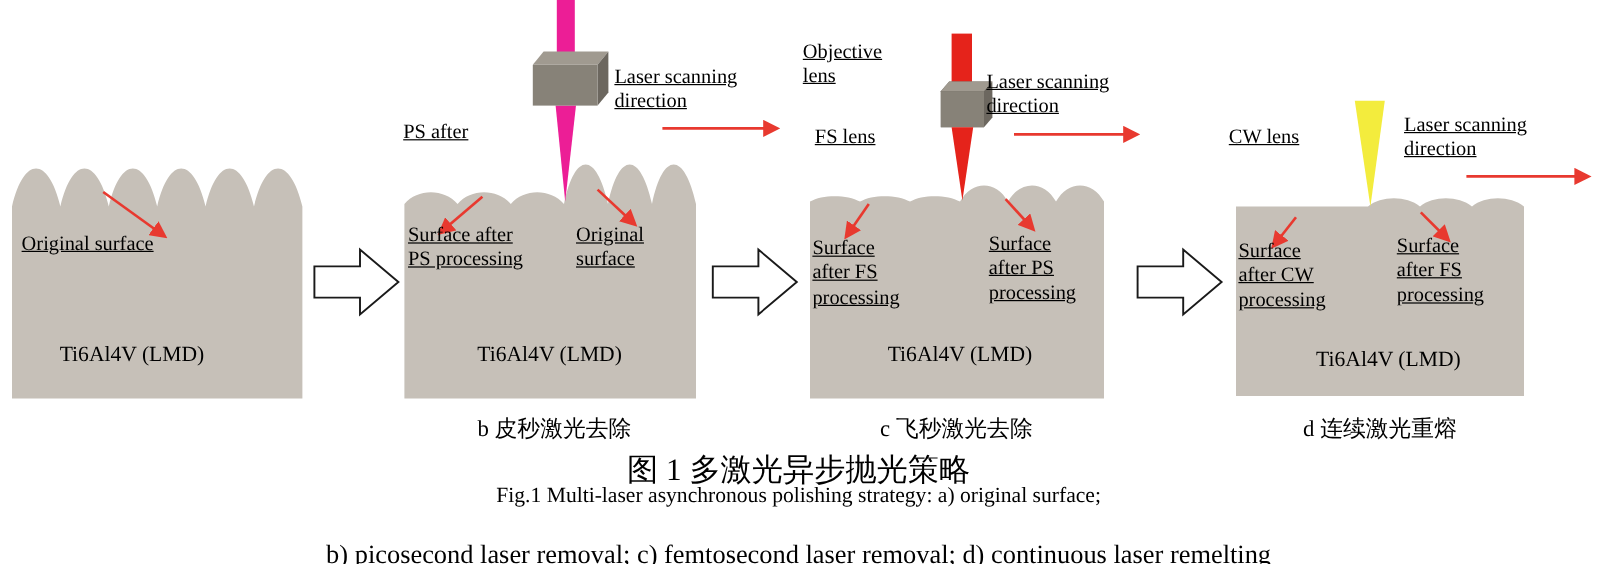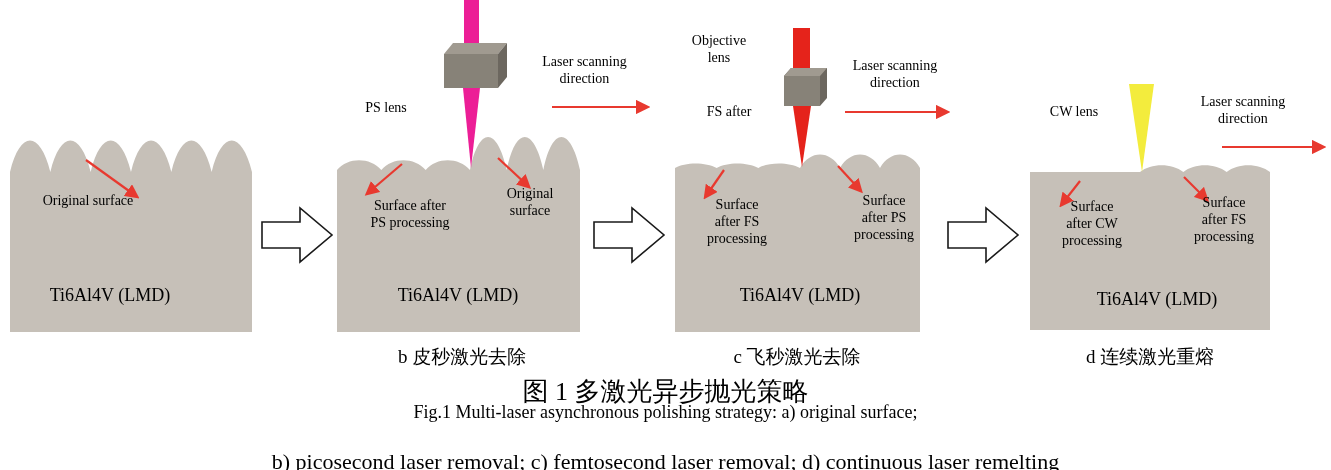--- a/index.html
+++ b/index.html
@@ -1,19 +1,19 @@
 <!DOCTYPE html>
 <html><head>
 <meta charset="utf-8">
 <style>
   html,body{margin:0;padding:0;background:#ffffff;}
   #figure{position:relative;width:1331px;height:470px;background:#ffffff;overflow:hidden;
           font-family:"Liberation Serif","DejaVu Serif",serif;color:#000;}
   #diagram-svg{position:absolute;left:0;top:0;}
-  .lbl{position:absolute;text-align:center;font-size:14px;line-height:1.2;white-space:pre-line;}
+  .lbl{position:absolute;font-size:17px;line-height:1.2;white-space:pre-line;text-decoration:underline;}
   .material{position:absolute;text-align:center;font-size:18px;font-weight:normal;}
   .panel-caption{position:absolute;text-align:center;font-size:19px;}
   .fig-line{position:absolute;left:0;width:100%;text-align:center;}
   .fig-cn{top:374px;font-size:26px;}
   .fig-en1{top:402px;font-size:18px;}
   .fig-en2{top:449px;font-size:22px;}
 </style>
 </head>
 <body>
 
@@ -72,33 +72,33 @@
     <line x1="1184" y1="177" x2="1206" y2="199" stroke-width="2.2" marker-end="url(#mr)" stroke="#e8392f"></line>
 
     <polygon points="262,222 300,222 300,208 332,235 300,262 300,248 262,248" stroke-width="1.6" stroke="#1a1a1a" fill="#ffffff"></polygon>
     <polygon points="594,222 632,222 632,208 664,235 632,262 632,248 594,248" stroke-width="1.6" stroke="#1a1a1a" fill="#ffffff"></polygon>
     <polygon points="948,222 986,222 986,208 1018,235 986,262 986,248 948,248" stroke-width="1.6" stroke="#1a1a1a" fill="#ffffff"></polygon>
   </svg>
 
   <div class="lbl" style="left:18px;top:193px;width:140px">Original surface</div>
   <div class="material" style="left:30px;top:285px;width:160px">Ti6Al4V (LMD)</div>
 
-  <div class="lbl" style="left:336px;top:100px;width:100px">PS lens</div>
+  <div class="lbl" style="left:336px;top:100px;width:100px">PS after</div>
   <div class="lbl" style="left:512px;top:54px;width:145px">Laser scanning
 direction</div>
-  <div class="lbl" style="left:340px;top:198px;width:140px">Surface after
+  <div class="lbl" style="left:340px;top:186px;width:140px">Surface after
 PS processing</div>
   <div class="lbl" style="left:480px;top:186px;width:100px">Original
 surface</div>
   <div class="material" style="left:378px;top:285px;width:160px">Ti6Al4V (LMD)</div>
   <div class="panel-caption" style="left:362px;top:344px;width:200px">b  皮秒激光去除</div>
 
   <div class="lbl" style="left:669px;top:33px;width:100px">Objective
 lens</div>
-  <div class="lbl" style="left:679px;top:104px;width:100px">FS after</div>
+  <div class="lbl" style="left:679px;top:104px;width:100px">FS lens</div>
   <div class="lbl" style="left:822px;top:58px;width:146px">Laser scanning
 direction</div>
   <div class="lbl" style="left:677px;top:197px;width:120px">Surface
 after FS
 processing</div>
   <div class="lbl" style="left:824px;top:193px;width:120px">Surface
 after PS
 processing</div>
   <div class="material" style="left:720px;top:285px;width:160px">Ti6Al4V (LMD)</div>
   <div class="panel-caption" style="left:697px;top:344px;width:200px">c  飞秒激光去除</div>

